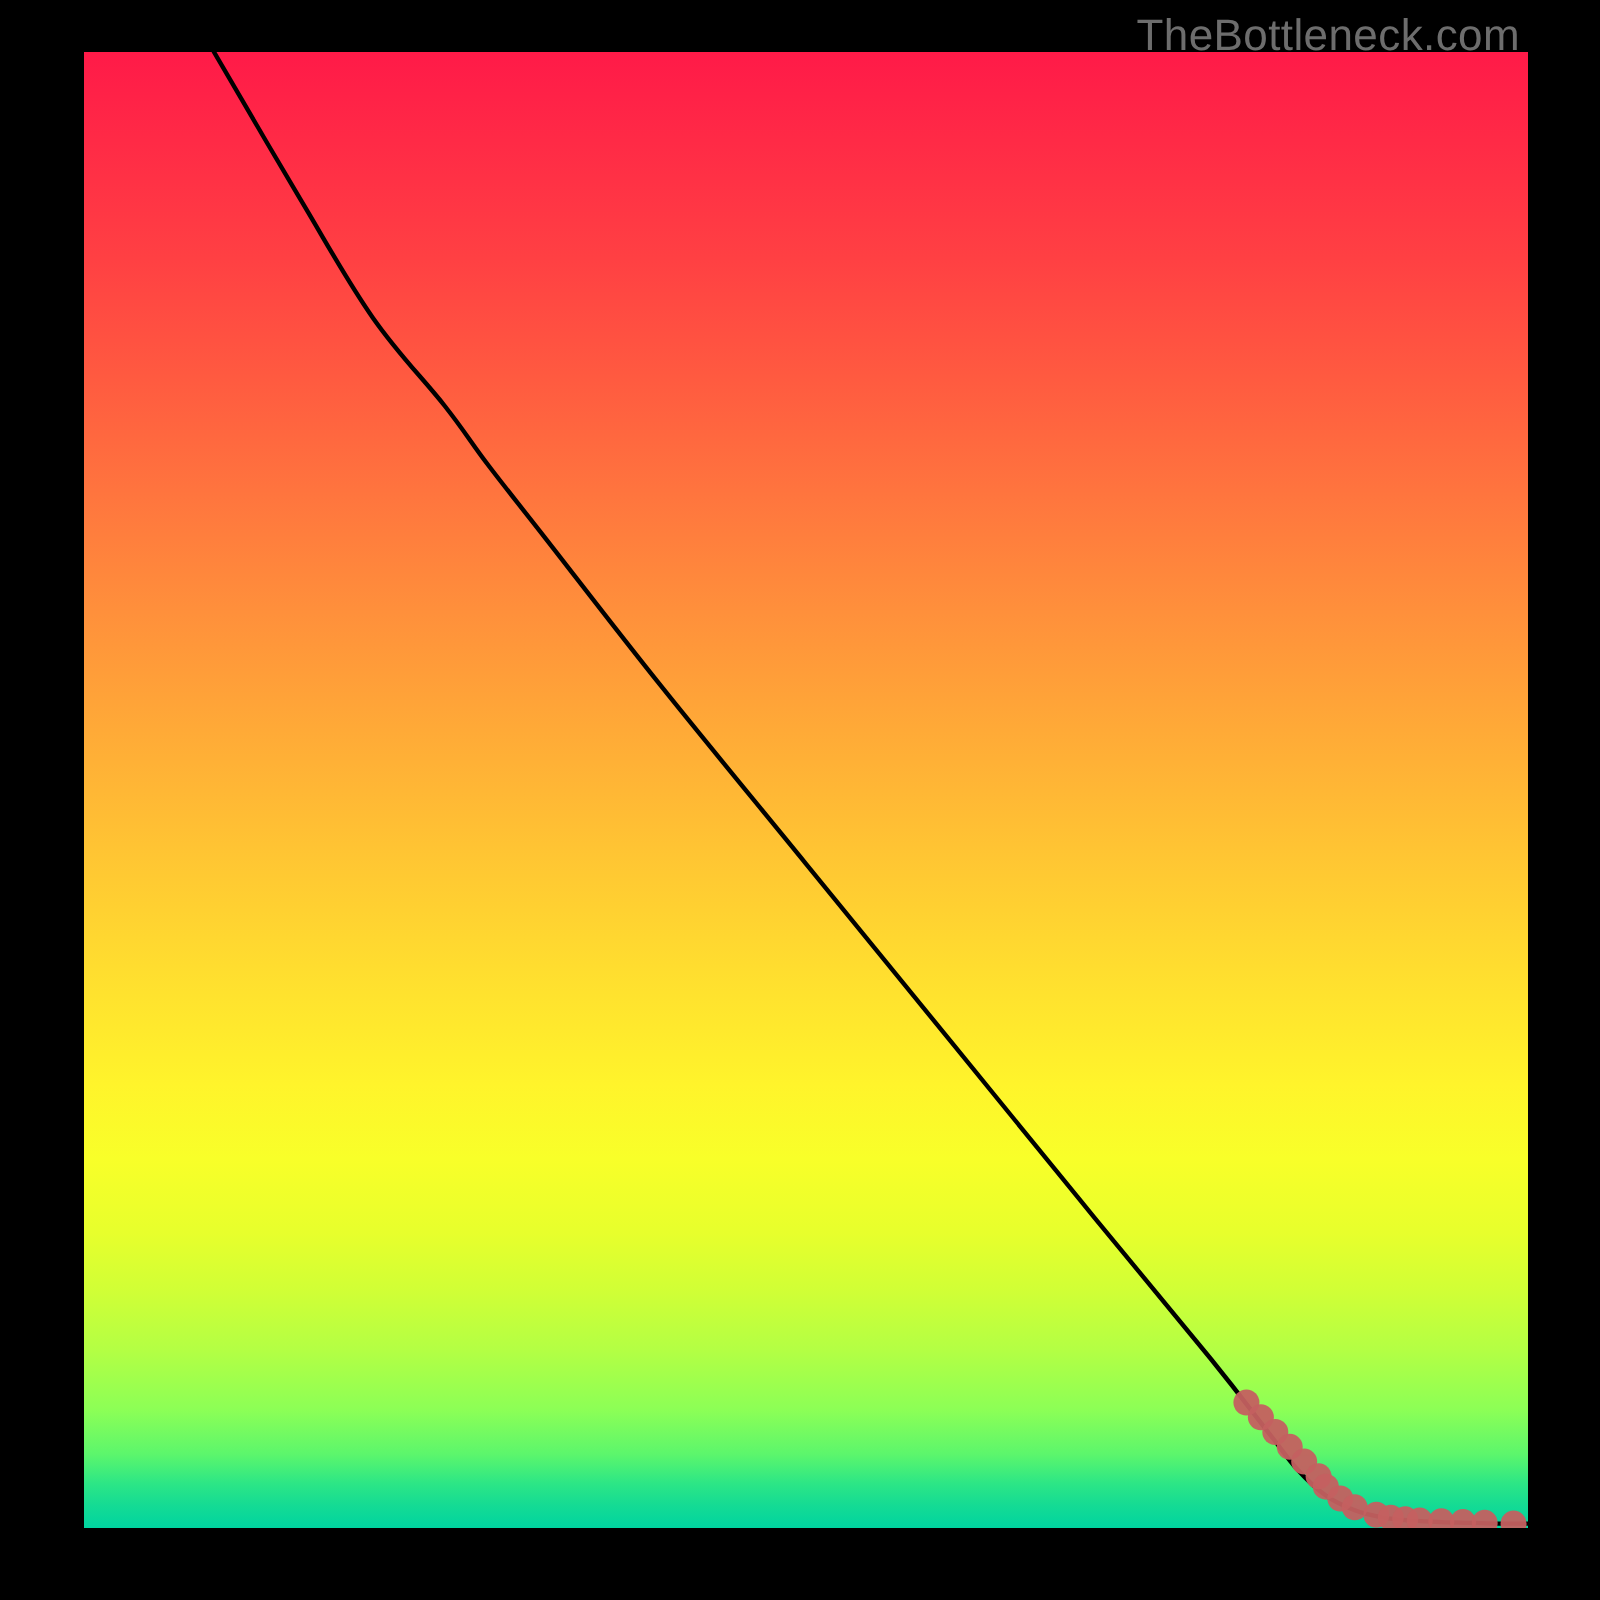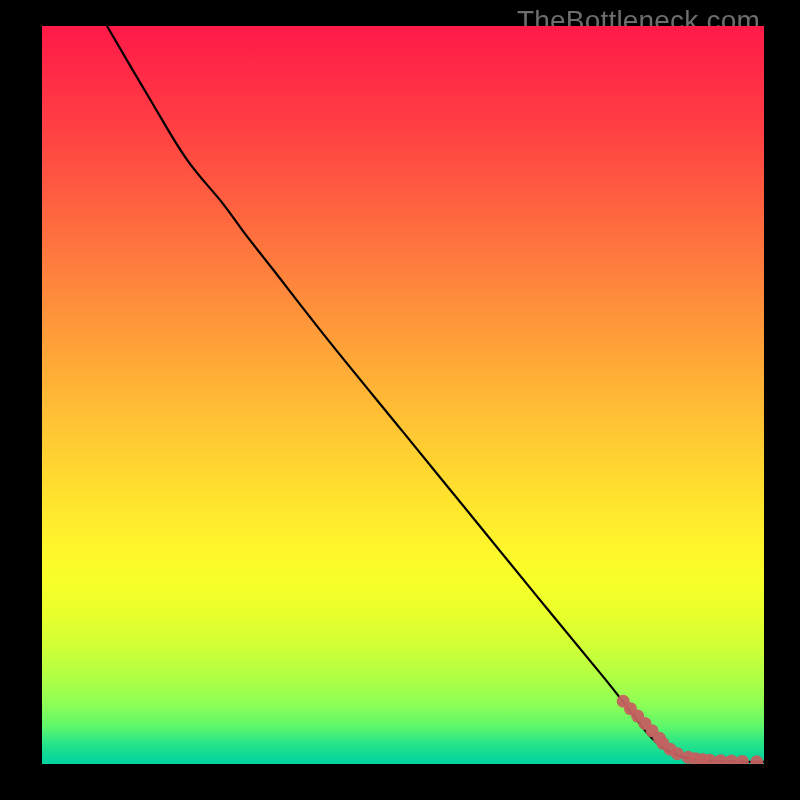--- a/index.html
+++ b/index.html
@@ -54,21 +54,21 @@
     position: absolute;
     inset: 0;
     width: 100%;
     height: 100%;
   }
   .watermark {
     position: absolute;
     top: 5px;
     right: 40px;
     color: #6d6d6d;
-    font-size: 28px;
+    font-size: 22px;
     letter-spacing: 0.2px;
     font-weight: 500;
     user-select: none;
   }
 </style>
 </head>
 <body>
 
 <div class="stage">
 

